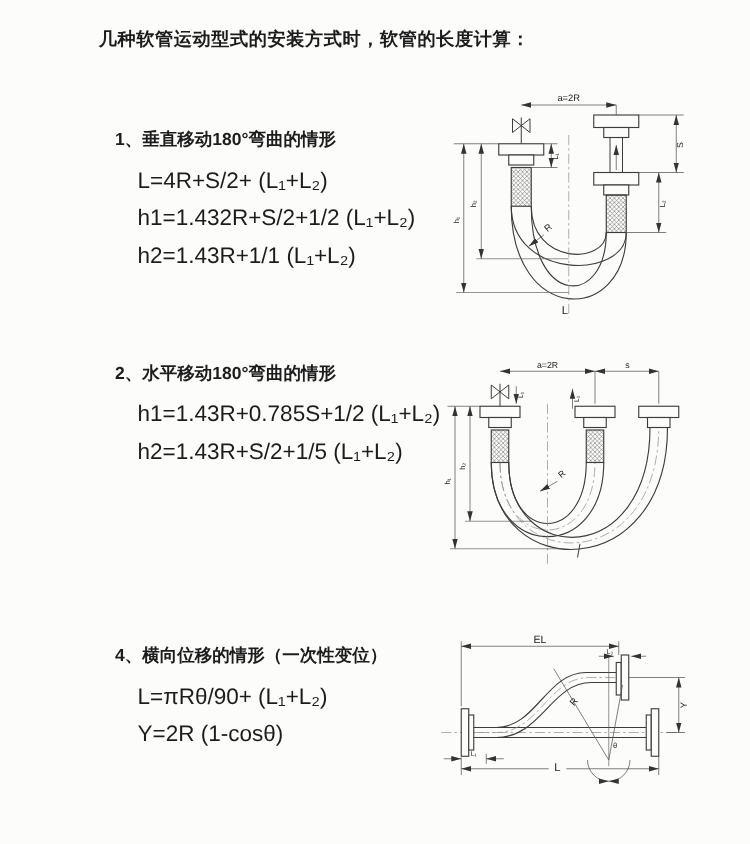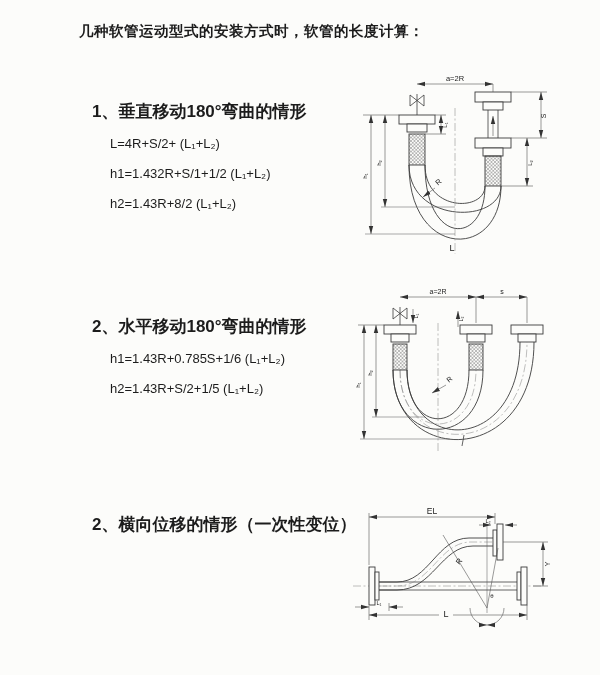--- a/index.html
+++ b/index.html
@@ -8,25 +8,25 @@
     background:#fcfcfa;
     font-family:"Liberation Sans","DejaVu Sans",sans-serif;
     color:#1c1c1c;
   }
   .page{position:relative;width:600px;height:675px;overflow:hidden;margin-left:44px;}
   .title{
     position:absolute;left:35px;top:22px;
     font-size:14.5px;font-weight:700;letter-spacing:.5px;white-space:nowrap;
   }
   .section{position:absolute;left:48px;width:300px;}
-  .heading{font-size:17px;font-weight:700;line-height:17px;margin:0;white-space:nowrap;}
+  .heading{font-size:14px;font-weight:700;line-height:17px;margin:0;white-space:nowrap;}
   .formulas{margin:9px 0 0 18px;}
-  .formula{font-size:13px;line-height:30px;white-space:nowrap;}
+  .formula{font-size:18px;line-height:30px;white-space:nowrap;}
   .sec1{top:103px;}
-  .sec2{top:318px;}
+  .sec2{top:290px;}
   .sec3{top:516px;}
   svg{position:absolute;overflow:visible;}
   svg text{font-family:"Liberation Sans","DejaVu Sans",sans-serif;fill:#222;}
   .dl{stroke:#3c3c3c;stroke-width:0.9;fill:none;}
   .dlt{stroke:#3c3c3c;stroke-width:0.8;fill:none;}
   .dim{stroke:#555;stroke-width:0.6;fill:none;}
   .dimf{stroke:#555;stroke-width:0.5;fill:none;}
   .cl{stroke:#8a8a8a;stroke-width:0.55;fill:none;stroke-dasharray:8 2.5 2 2.5;}
   .wf{fill:#fcfcfa;}
   .braid{fill:url(#braid);stroke:#3c3c3c;stroke-width:0.9;}
@@ -35,36 +35,38 @@
 <body>
 
 <div class="page">
 
   <div class="title">几种软管运动型式的安装方式时，软管的长度计算：</div>
 
   <div class="section sec1">
     <div class="heading">1、垂直移动180°弯曲的情形</div>
     <div class="formulas">
       <div class="formula">L=4R+S/2+ (L₁+L₂)</div>
-      <div class="formula">h1=1.432R+S/1+1/2 (L₁+L₂)</div>
-      <div class="formula">h2=1.43R+8/2 (L₁+L₂)</div>
+      <div class="formula">h1=1.432R+S/2+1/2 (L₁+L₂)</div>
+      <div class="formula">h2=1.43R+1/1 (L₁+L₂)</div>
     </div>
   </div>
 
   <div class="section sec2">
     <div class="heading">2、水平移动180°弯曲的情形</div>
     <div class="formulas">
-      <div class="formula">h1=1.43R+0.785S+1/6 (L₁+L₂)</div>
+      <div class="formula">h1=1.43R+0.785S+1/2 (L₁+L₂)</div>
       <div class="formula">h2=1.43R+S/2+1/5 (L₁+L₂)</div>
     </div>
   </div>
 
   <div class="section sec3">
-    <div class="heading">2、横向位移的情形（一次性变位）</div>
+    <div class="heading">4、横向位移的情形（一次性变位）</div>
     <div class="formulas">
+      <div class="formula">L=πRθ/90+ (L₁+L₂)</div>
+      <div class="formula">Y=2R (1-cosθ)</div>
     </div>
   </div>
 
   <svg style="left:311px;top:64px;" width="272" height="196" viewBox="0 0 272 196">
     <defs>
       <pattern id="braid" width="3.5" height="3.5" patternUnits="userSpaceOnUse">
         <path d="M0,3.5 L3.5,0 M0,0 L3.5,3.5" stroke="#6a6a6a" stroke-width="0.45"></path>
       </pattern>
       <marker id="mE" markerWidth="9" markerHeight="7" refX="8" refY="3" orient="auto" markerUnits="userSpaceOnUse">
         <path d="M0,0.8 L8,3 L0,5.2 Z" fill="#333"></path>

